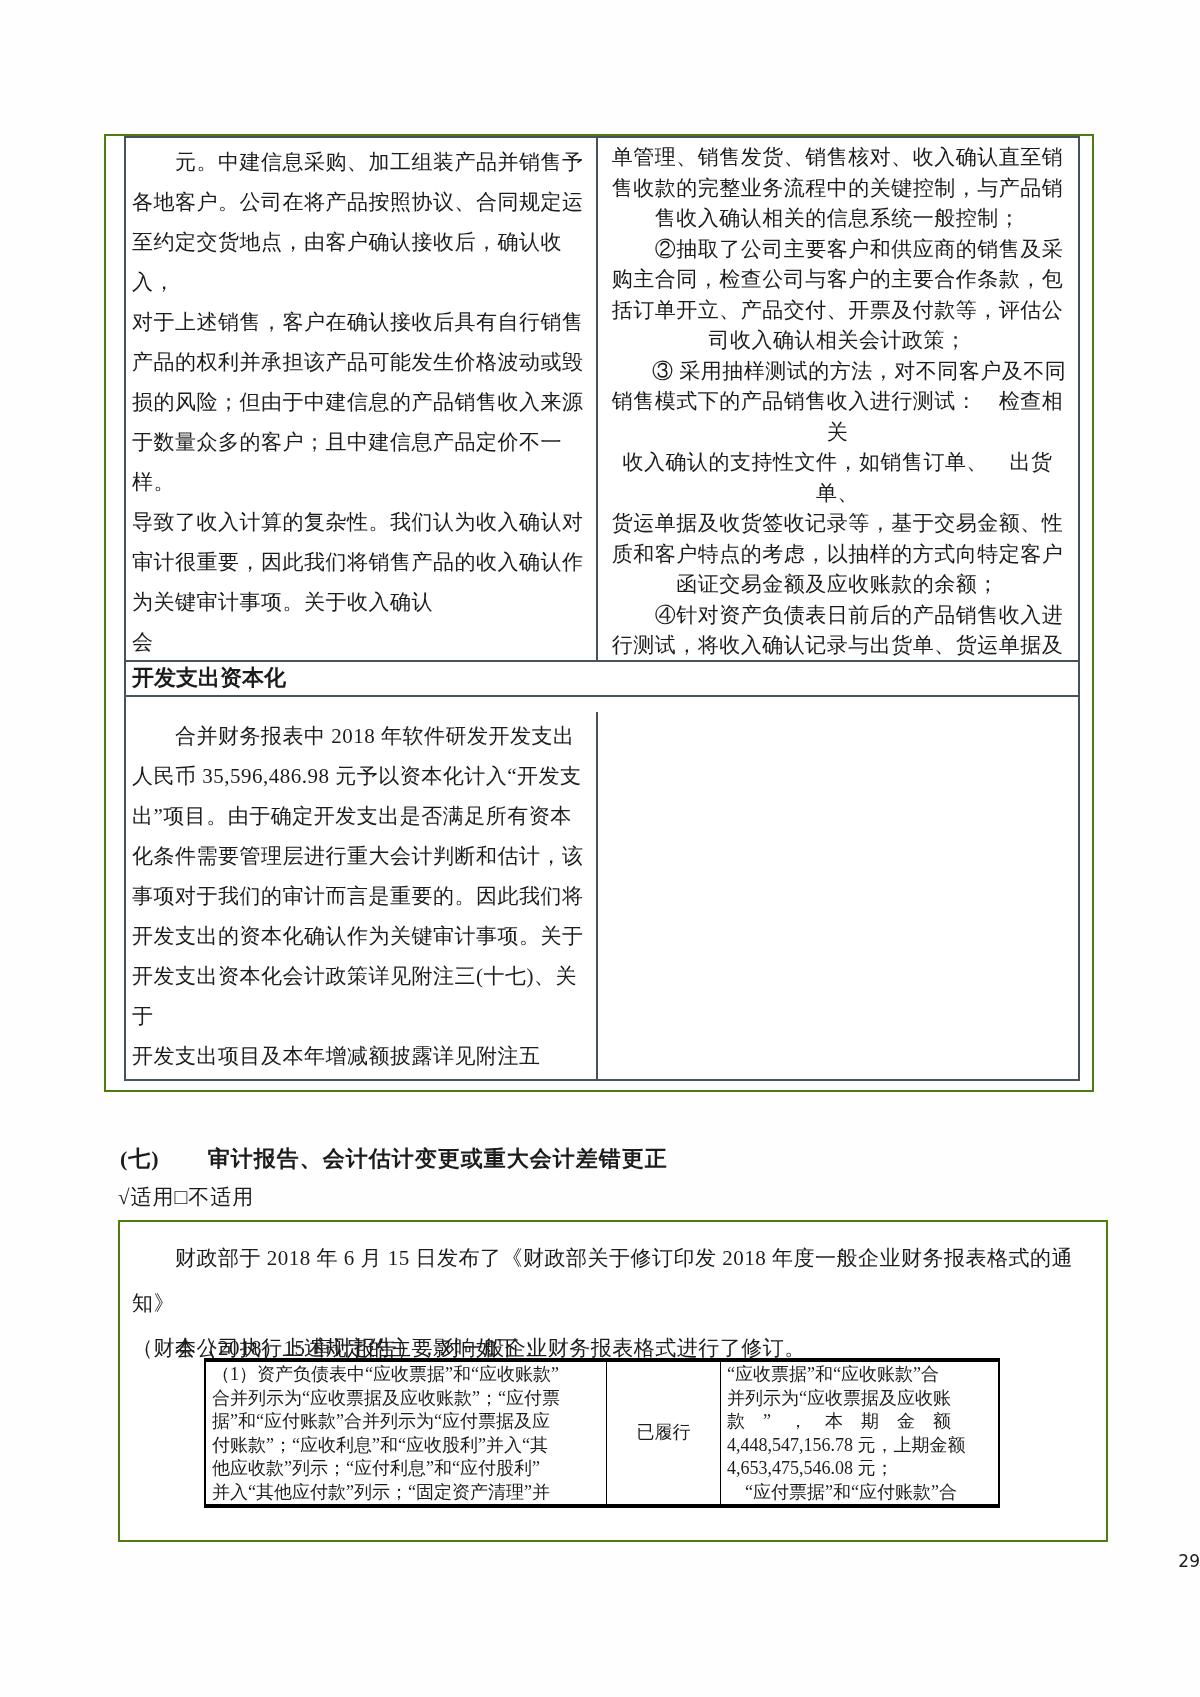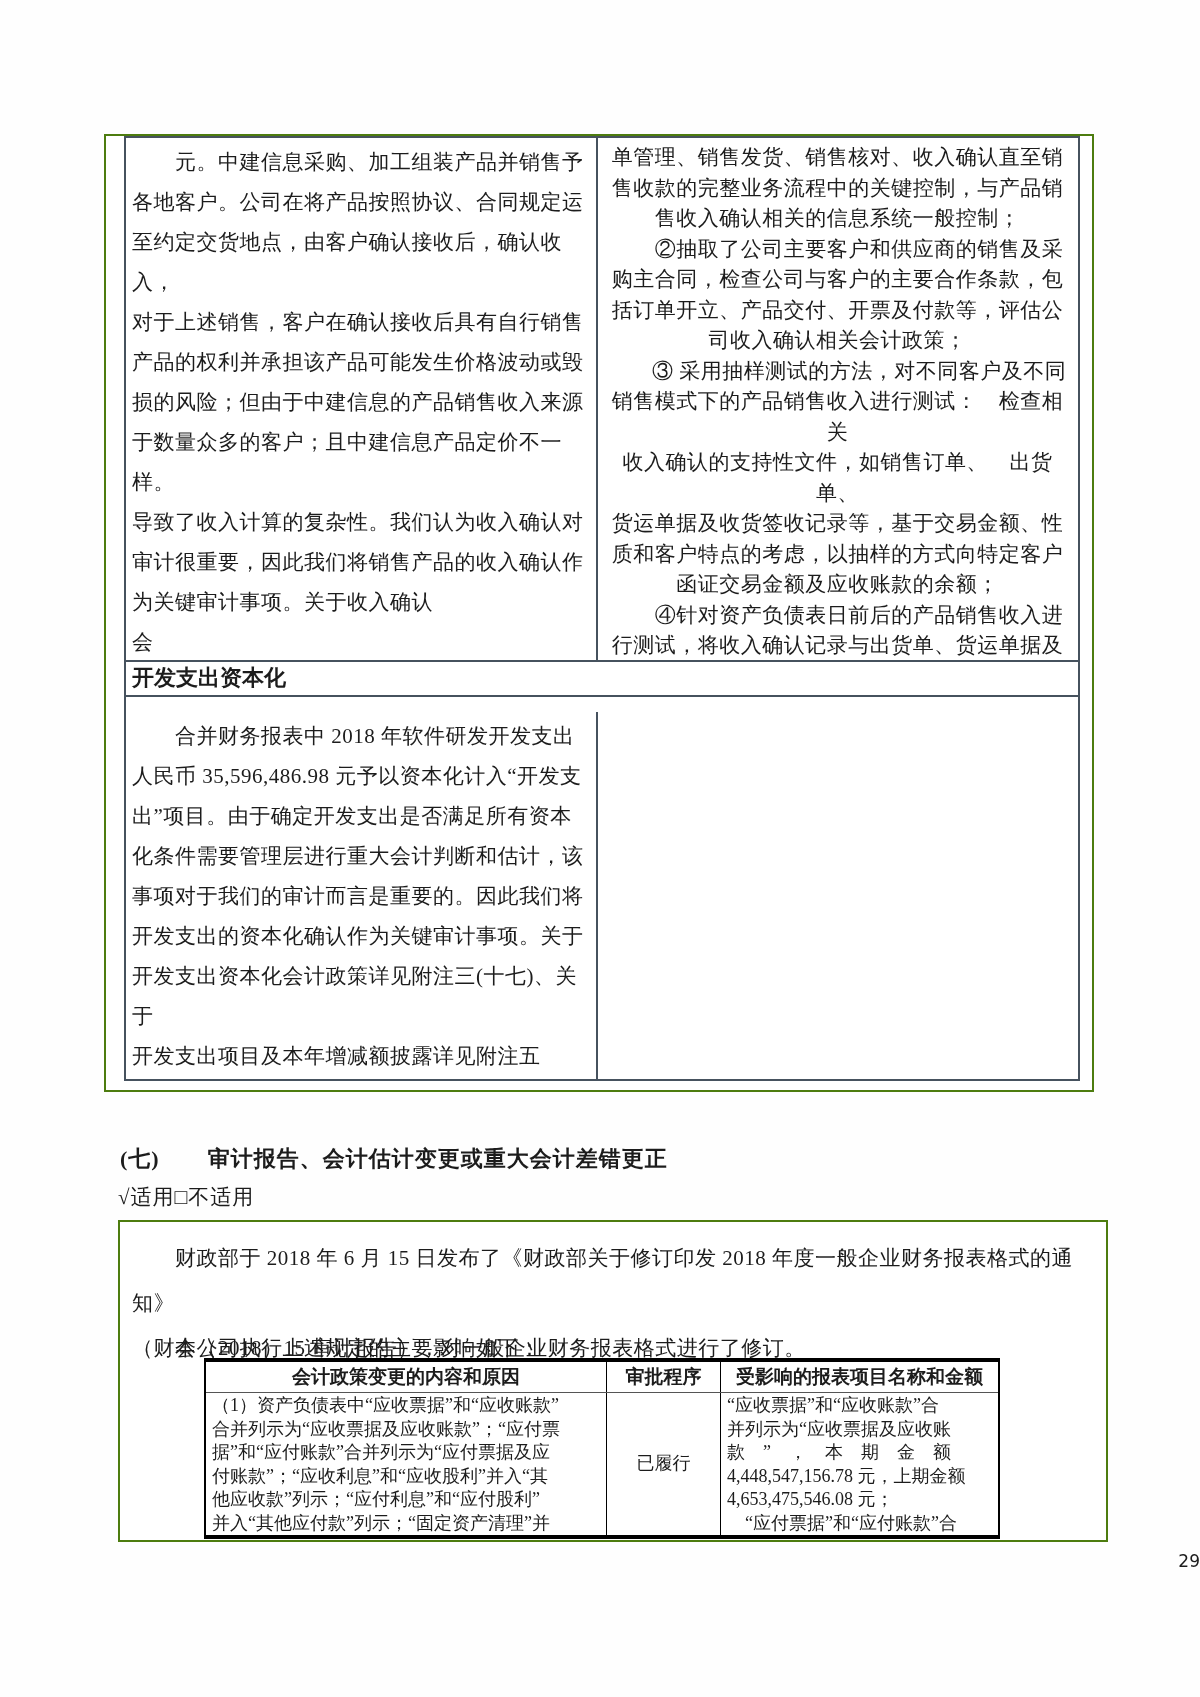--- a/index.html
+++ b/index.html
@@ -163,25 +163,20 @@
   </div>
 
   <div class="applicability">√适用□不适用</div>
 
   <div class="outer-box box2">
     <div class="intro">　　财政部于 2018 年 6 月 15 日发布了《财政部关于修订印发 2018 年度一般企业财务报表格式的通知》
 （财会（2018）15 审计报告），对一般企业财务报表格式进行了修订。</div>
     <div class="lead">　　本公司执行上述规定的主要影响如下：</div>
 
     <div class="chg">
-      <div class="chg-head">
-        <div class="hcell">会计政策变更的内容和原因</div>
-        <div class="hcell">审批程序</div>
-        <div class="hcell">受影响的报表项目名称和金额</div>
-      </div>
       <div class="chg-row">
         <div class="chg-cell">（1）资产负债表中“应收票据”和“应收账款”
 合并列示为“应收票据及应收账款”；“应付票
 据”和“应付账款”合并列示为“应付票据及应
 付账款”；“应收利息”和“应收股利”并入“其
 他应收款”列示；“应付利息”和“应付股利”
 并入“其他应付款”列示；“固定资产清理”并</div>
         <div class="chg-cell approval">已履行</div>
         <div class="chg-cell">“应收票据”和“应收账款”合
 并列示为“应收票据及应收账

